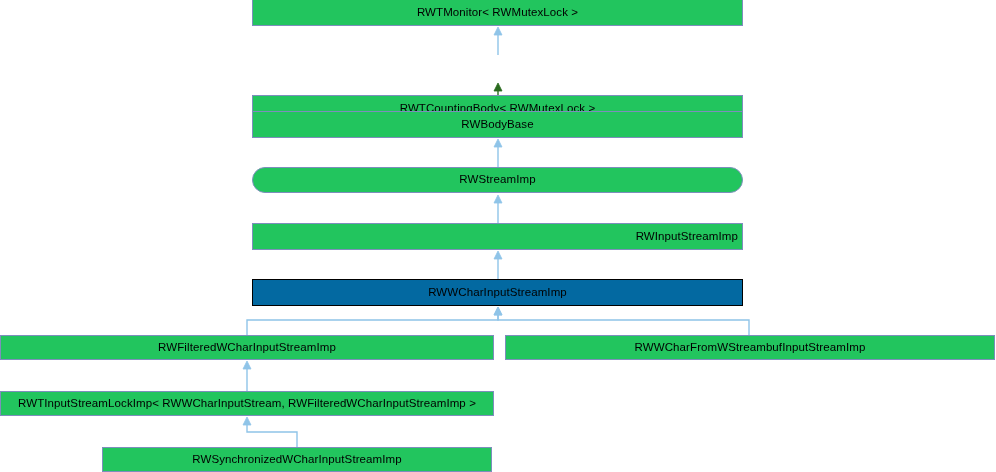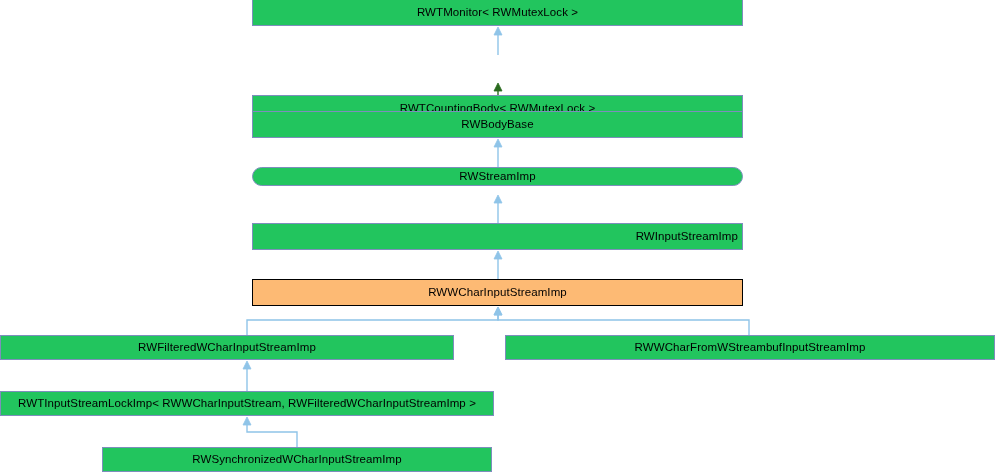--- a/index.html
+++ b/index.html
@@ -12,21 +12,21 @@
 
   .node{
     position:absolute;box-sizing:border-box;
     background:#22c55e;border:1px solid #7d8ebc;
     display:flex;align-items:center;justify-content:center;
     font-size:11.5px;color:#000000;white-space:nowrap;
     letter-spacing:.1px;line-height:1;
     overflow:hidden;
   }
   .node.current{
-    background:#fdba74;border:1.5px solid #000000;
+    background:#0369a1;border:1.5px solid #000000;
   }
   .node .label{
     display:block;padding:0 4px;
     text-align:center;
   }
 
   
   #wires{position:absolute;left:0;top:0;width:996px;height:472px;pointer-events:none;}
 </style>
 </head>
@@ -74,30 +74,30 @@
 
 <div class="node" style="left: 252px; top: -1px; width: 491px; height: 27px;">
       <span class="label">RWTMonitor&lt; RWMutexLock &gt;</span>
     </div>
     <div class="node" style="left: 252px; top: 55px; width: 491px; height: 27px; margin-top: 40px;">
       <span class="label">RWTCountingBody&lt; RWMutexLock &gt;</span>
     </div>
     <div class="node" style="left: 252px; top: 111px; width: 491px; height: 27px;">
       <span class="label">RWBodyBase</span>
     </div>
-    <div class="node" style="left: 252px; top: 167px; width: 491px; height: 19px; border-radius: 13px;">
+    <div class="node" style="left: 252px; top: 167px; width: 491px; height: 26px; border-radius: 13px;">
       <span class="label">RWStreamImp</span>
     </div>
     <div class="node" style="left: 252px; top: 223px; width: 491px; height: 27px; justify-content: flex-end;">
       <span class="label">RWInputStreamImp</span>
     </div>
     <div class="node current" style="left: 252px; top: 279px; width: 491px; height: 27px;">
       <span class="label">RWWCharInputStreamImp</span>
     </div>
-    <div class="node" style="left: 0px; top: 335px; width: 454px; height: 25px;">
+    <div class="node" style="left: 0px; top: 335px; width: 494px; height: 25px;">
       <span class="label">RWFilteredWCharInputStreamImp</span>
     </div>
     <div class="node" style="left: 505px; top: 335px; width: 490px; height: 25px;">
       <span class="label">RWWCharFromWStreambufInputStreamImp</span>
     </div>
     <div class="node" style="left: 102px; top: 447px; width: 390px; height: 25px;">
       <span class="label">RWSynchronizedWCharInputStreamImp</span>
     </div>
     <div class="node" style="left: 0px; top: 391px; width: 494px; height: 25px;">
       <span class="label">RWTInputStreamLockImp&lt; RWWCharInputStream, RWFilteredWCharInputStreamImp &gt;</span>

